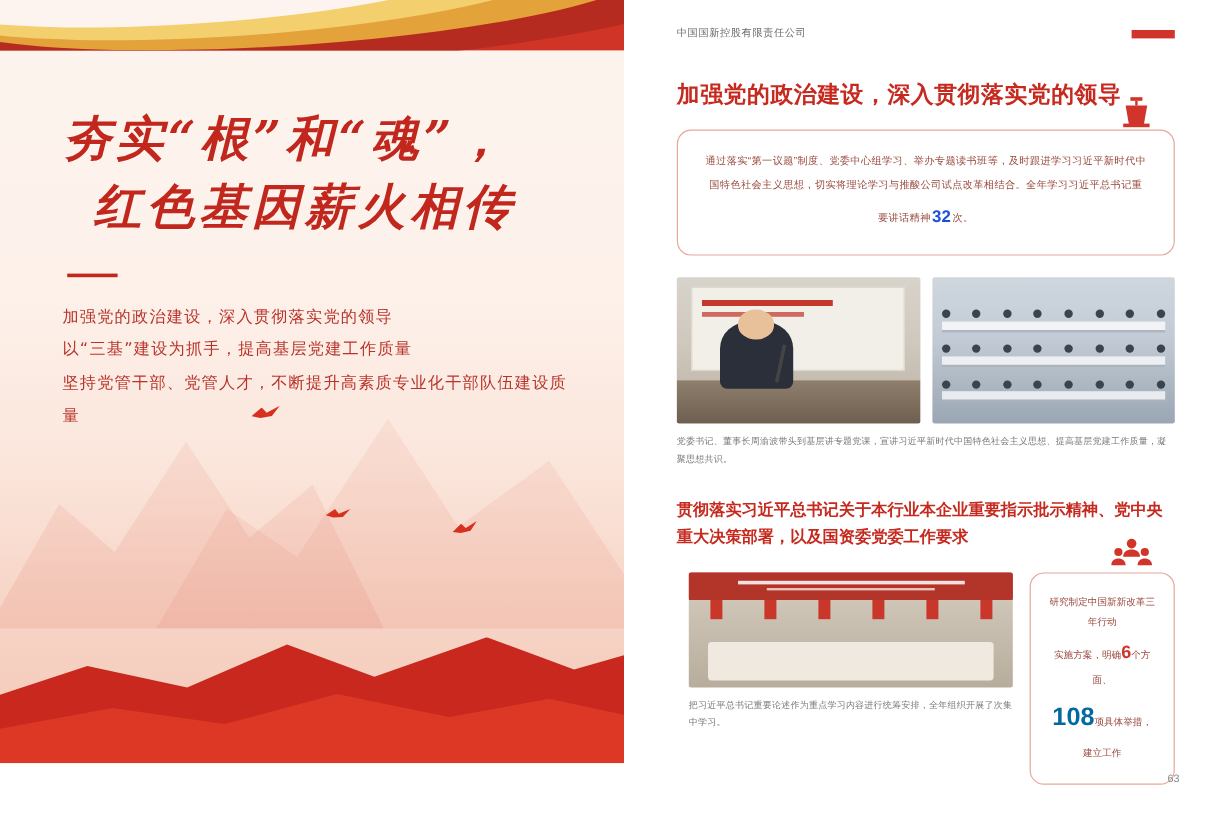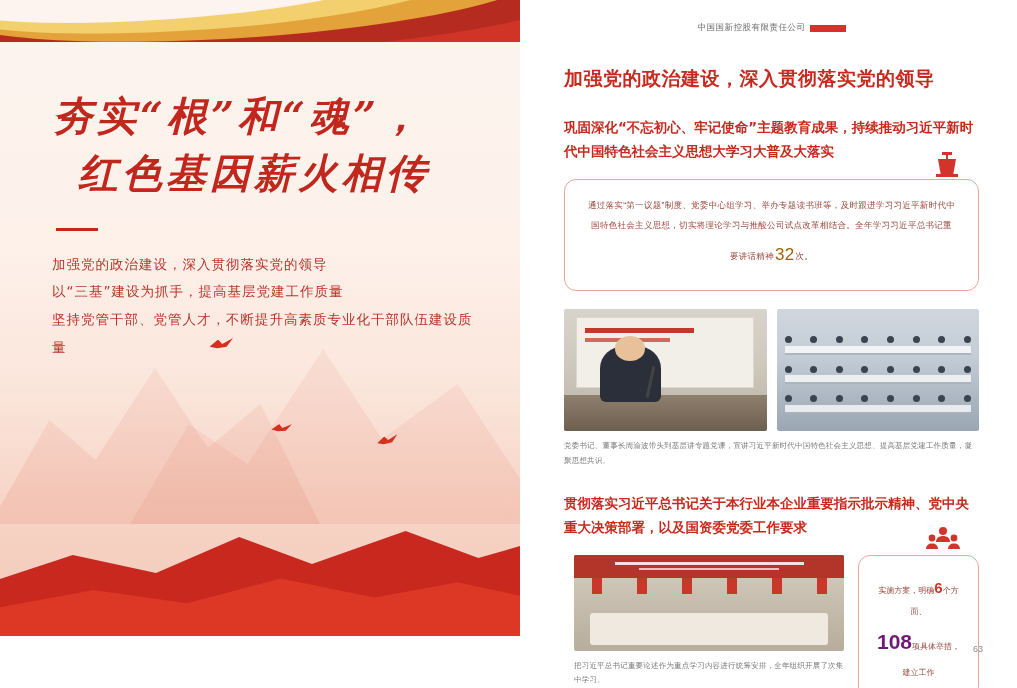--- a/index.html
+++ b/index.html
@@ -117,21 +117,21 @@
   .dove.d3 { left: 378px; top: 436px; transform: rotate(-18deg) scale(1.1); }
 
   
   .right-page {
     position: relative;
     width: 497px; height: 688px;
     background: #ffffff;
     padding: 0 38px 0 44px;
   }
   .rp-header {
-    display: flex; align-items: center; justify-content: center;
+    display: flex; align-items: center; justify-content: space-between;
     gap: 4px;
     padding-top: 22px;
   }
   .rp-header .corp {
     font-size: 8.5px; color: #6b6b6b; letter-spacing: .5px;
   }
   .rp-header .redbar {
     width: 36px; height: 7px; background: #d0342a;
   }
 
@@ -159,21 +159,21 @@
     border: 1px solid #e8a79b;
     border-radius: 12px;
     padding: 16px 22px 16px 22px;
     font-size: 8.5px;
     color: #9a4a3e;
     line-height: 2.3;
     letter-spacing: .3px;
     text-align: center;
   }
   .callout .big {
-    font-size: 17px; color: #a16207; font-weight: normal; vertical-align: -1px;
+    font-size: 14px; color: #1d4ed8; font-weight: bold; vertical-align: -1px;
     margin: 0 1px;
   }
   .callout-icon {
     position: absolute; right: 14px; top: -30px;
     width: 34px; height: 28px;
   }
 
   .photos {
     display: flex; gap: 10px; margin-top: 18px;
   }
@@ -262,21 +262,21 @@
     flex: 1;
     border: 1px solid #e8a79b;
     border-radius: 12px;
     padding: 16px 14px;
     font-size: 8px;
     color: #9a4a3e;
     line-height: 2.1;
     text-align: center;
   }
   .callout2 .big { font-size: 15px; color: #d0342a; font-weight: bold; }
-  .callout2 .big2 { font-size: 21px; color: #701a75; font-weight: bold; }
+  .callout2 .big2 { font-size: 21px; color: #0369a1; font-weight: bold; }
   .callout2-icon { position: absolute; right: 18px; top: -30px; width: 34px; height: 28px; }
 
   .pageno {
     position: absolute; right: 34px; bottom: 34px;
     font-size: 9px; color: #8a8a8a;
   }
 </style>
 </head>
 <body>
 
@@ -318,21 +318,20 @@
 
   <div class="right-page">
 
     <div class="rp-header">
       <span class="corp">中国国新控股有限责任公司</span>
       <span class="redbar"></span>
     </div>
 
     <h1 class="sec-title">加强党的政治建设，深入贯彻落实党的领导</h1>
 
-    <h2 class="sub-title">巩固深化“不忘初心、牢记使命”主题教育成果，持续推动习近平新时代中国特色社会主义思想大学习大普及大落实</h2>
 
     <div class="callout">
       <svg class="callout-icon" viewBox="0 0 34 28">
         <rect x="12" y="2" width="10" height="3" fill="#d0342a"></rect>
         <rect x="16" y="5" width="2" height="4" fill="#d0342a"></rect>
         <polygon points="8,9 26,9 23,26 11,26" fill="#d0342a"></polygon>
         <rect x="6" y="24" width="22" height="3" fill="#d0342a"></rect>
       </svg>
       <span>通过落实“第一议题”制度、党委中心组学习、举办专题读书班等，及时跟进学习习近平新时代中国特色社会主义思想，切实将理论学习与推酸公司试点改革相结合。全年学习习近平总书记重要讲话精神</span><span class="big">32</span><span>次。</span>
     </div>
@@ -411,20 +410,21 @@
 
       <div class="callout2">
         <svg class="callout2-icon" viewBox="0 0 34 28">
           <circle cx="17" cy="5" r="4" fill="#d0342a"></circle>
           <path d="M10 16c0-4 3.2-6 7-6s7 2 7 6z" fill="#d0342a"></path>
           <circle cx="6" cy="12" r="3.4" fill="#d0342a"></circle>
           <path d="M0 23c0-3.6 2.7-5.6 6-5.6s6 2 6 5.6z" fill="#d0342a"></path>
           <circle cx="28" cy="12" r="3.4" fill="#d0342a"></circle>
           <path d="M22 23c0-3.6 2.7-5.6 6-5.6s6 2 6 5.6z" fill="#d0342a"></path>
         </svg>
+        <div>研究制定中国新新改革三年行动</div>
         <div>
           <span>实施方案，明确</span><span class="big">6</span><span>个方面、</span>
         </div>
         <div>
           <span class="big2">108</span><span>项具体举措，建立工作</span>
         </div>
 
       </div>
     </div>
 

